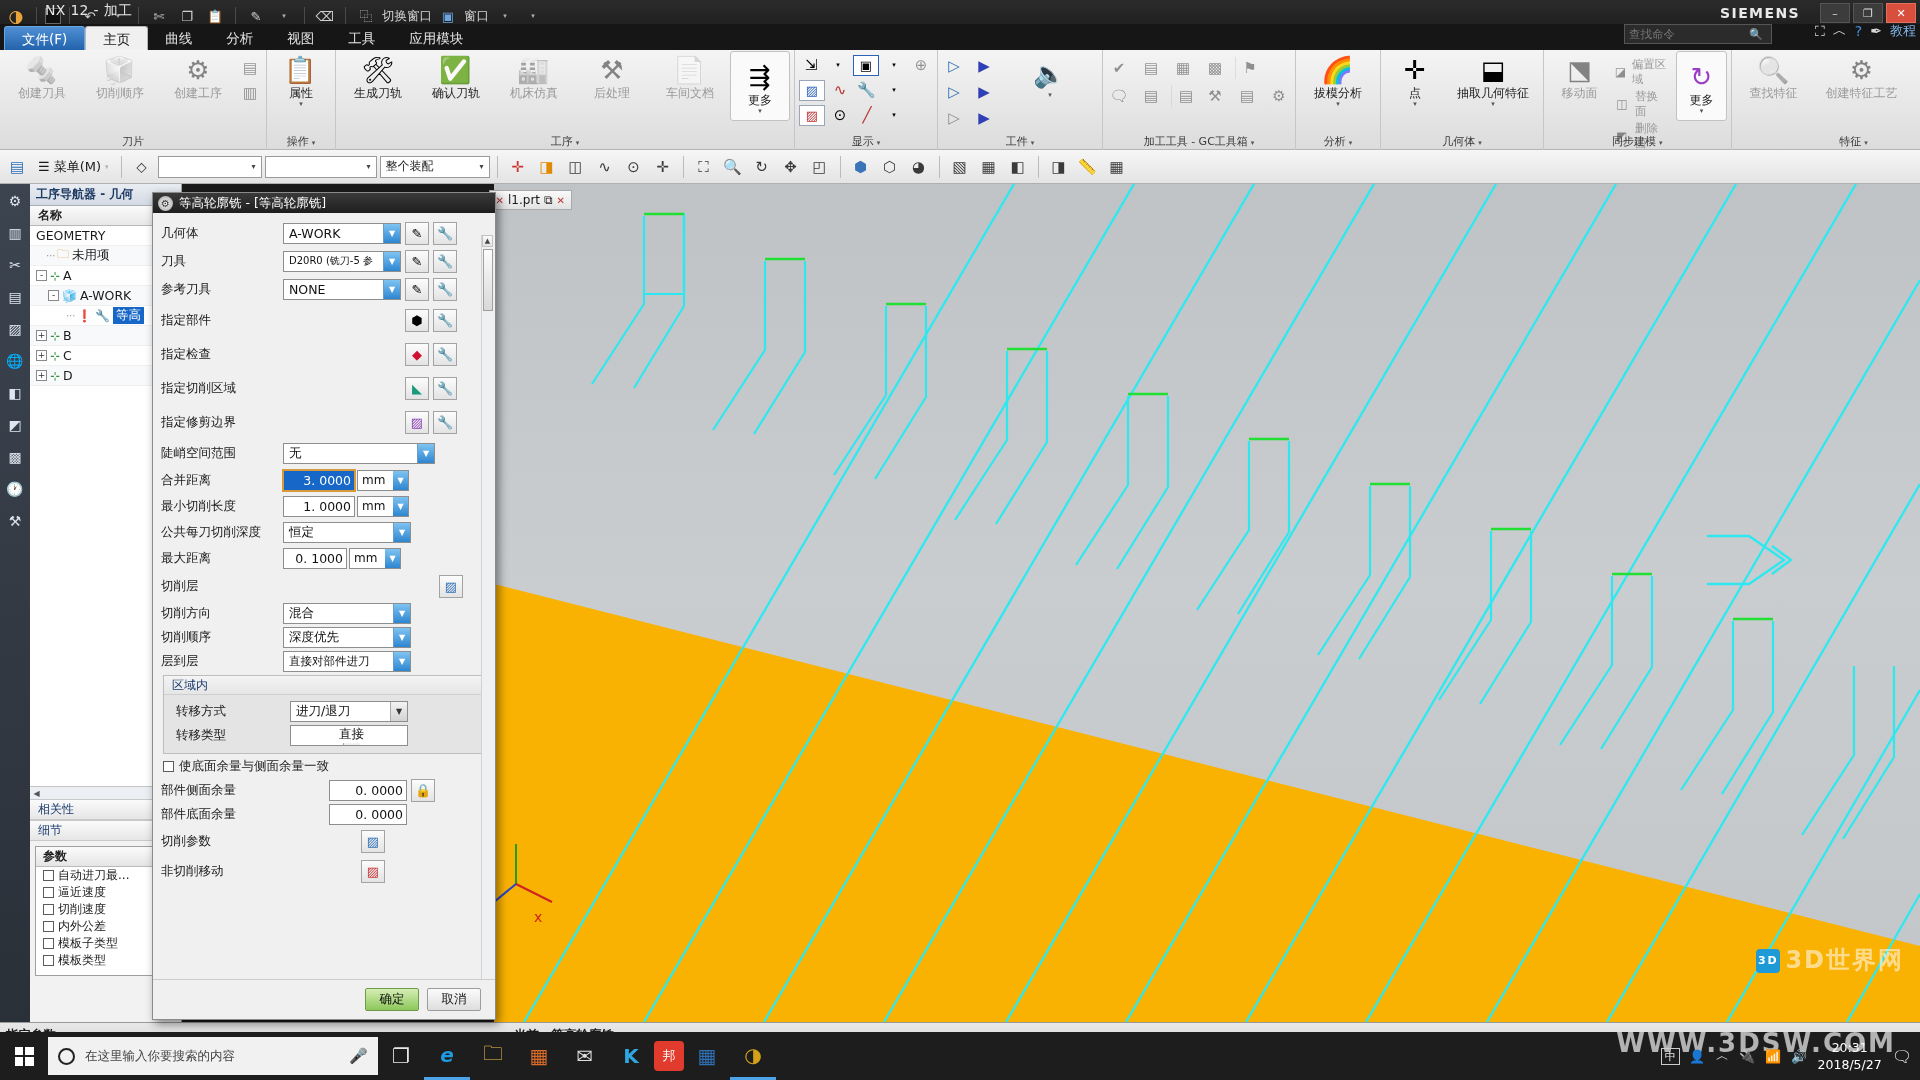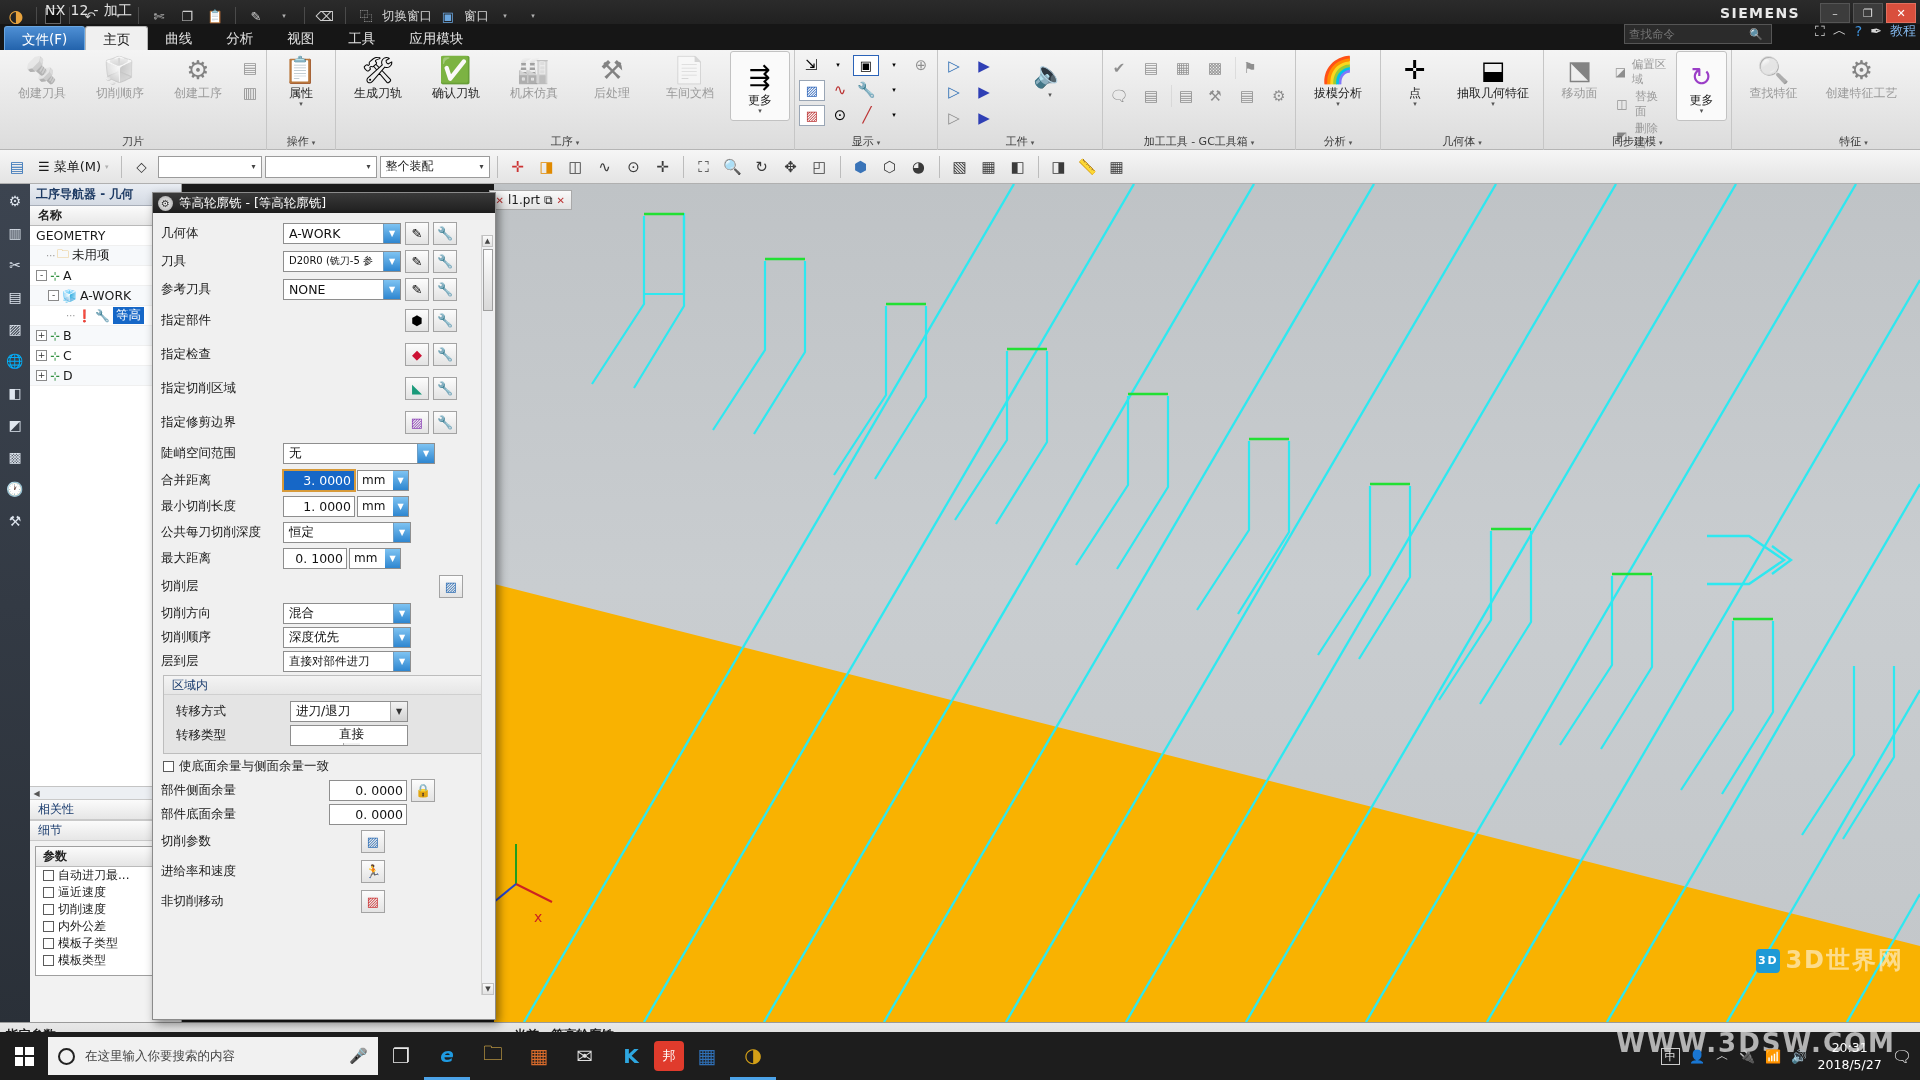--- a/index.html
+++ b/index.html
@@ -912,37 +912,37 @@
       <div class="drow" style="height:24px;">
         <span class="dlabel" style="width:168px;">部件底面余量</span>
         <span class="dfield" style="width:78px;">0. 0000</span>
       </div>
 
       <div class="drow" style="height:30px;">
         <span class="dlabel" style="width:196px;">切削参数</span>
         <span class="ibtn" style="color:#2f6fb5;">▨</span>
       </div>
 
-      <div class="drow" style="height:30px;">
-        <span class="dlabel" style="width:196px;">进给率和速度</span>
-        <span class="ibtn" style="color:#c33;">🏃</span>
-      </div>
 
       <div class="drow" style="height:30px;">
         <span class="dlabel" style="width:196px;">非切削移动</span>
         <span class="ibtn" style="color:#c33;">▨</span>
       </div>
 
       <div class="dlg-scroll">
         <div class="sarr">▲</div>
         <div class="thumb"></div>
         <div class="sarr" style="position:absolute;bottom:0;left:0;width:12px;">▼</div>
       </div>
     </div>
 
+    <div class="dlg-footer">
+      <div class="okbtn">确定</div>
+      <div class="cancelbtn">取消</div>
+    </div>
   </div>
 
   <div class="taskbar">
     <div class="winbtn">
       <span class="winglyph">
           <i></i>
           <i></i>
           <i></i>
           <i></i>
         </span>

